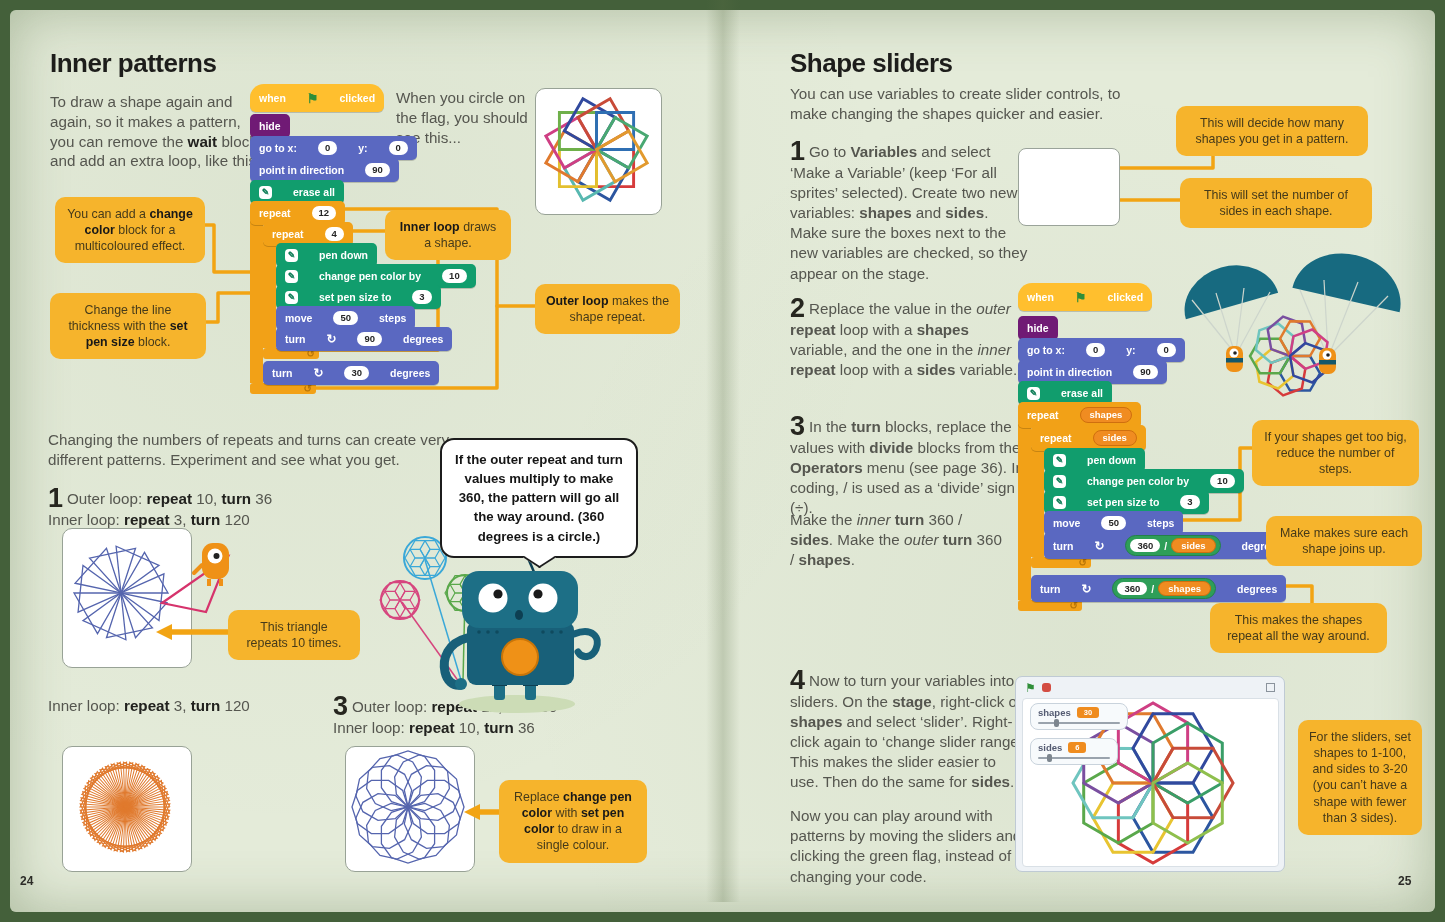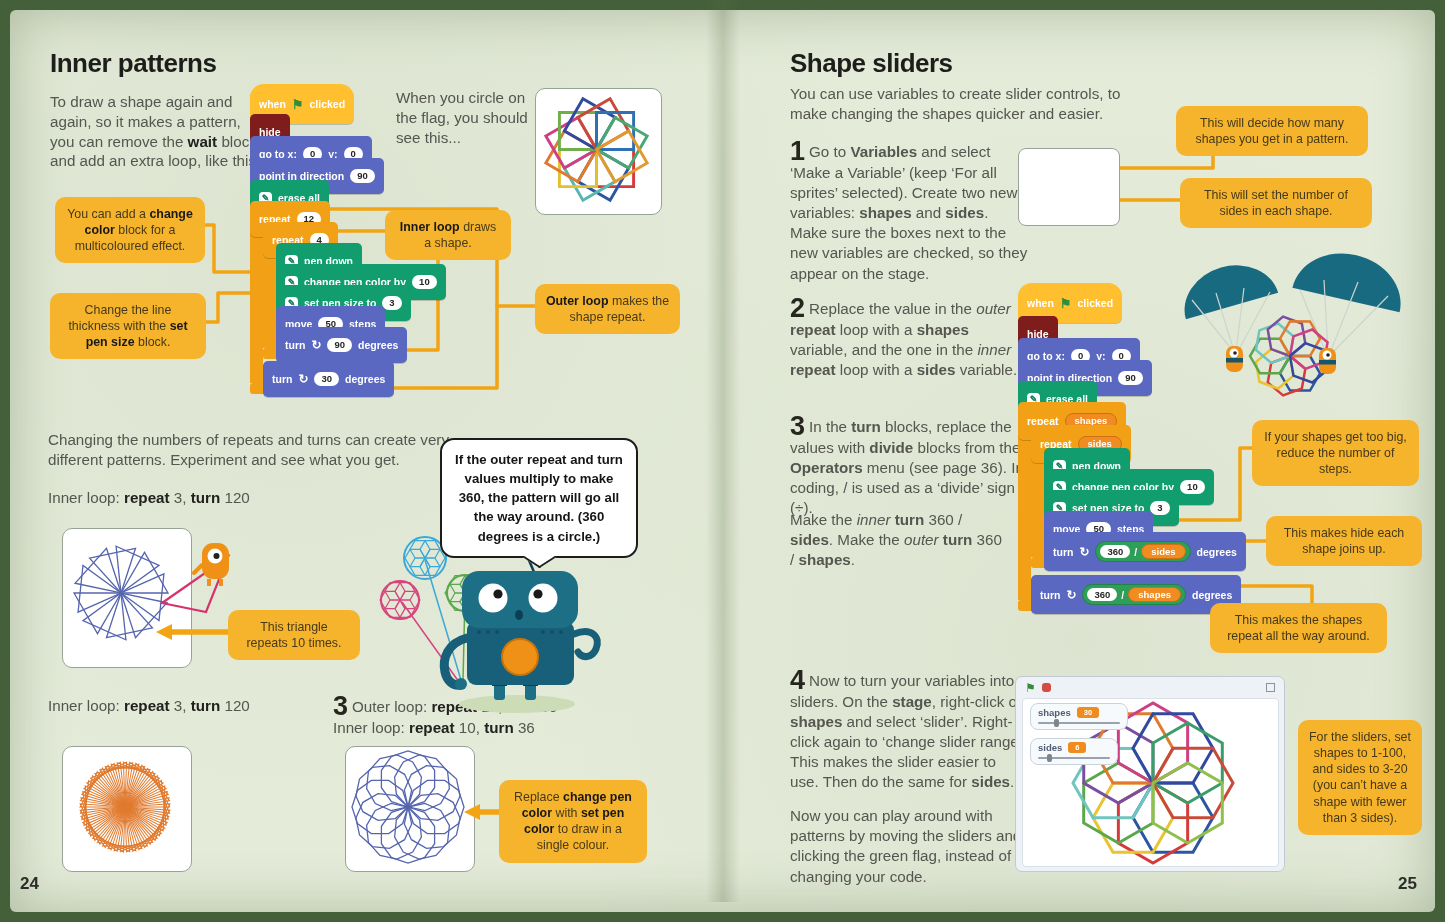--- a/index.html
+++ b/index.html
@@ -14,26 +14,26 @@
   .h1{font-size:26px;font-weight:800;color:#1d1d1b;letter-spacing:-.5px}
   .txt{font-size:15.2px;color:#55564f;line-height:1.3}
   .txt b,.ex b{color:#21211e}
   .co{position:absolute;background:#F6B42C;border-radius:10px;padding:9px 10px;font-size:12.4px;line-height:1.3;
       text-align:center;color:#453a1a;z-index:6}
   .co b{color:#181818}
   .ex{position:absolute;font-size:15.2px;color:#55564f;line-height:1.35}
   .ex .n,.step .n{font-size:27px;font-weight:800;color:#26261f;letter-spacing:-1px;margin-right:5px;vertical-align:-3px;line-height:.8}
   .step{position:absolute;font-size:15.2px;color:#55564f;line-height:1.33}
   .frame-box{position:absolute;background:#fff;border:1.5px solid #98a296;border-radius:10px;overflow:hidden}
-  .pgnum{position:absolute;font-size:17px;font-weight:800;color:#2c2c28}
+  .pgnum{position:absolute;font-size:12px;font-weight:800;color:#2c2c28}
   
-  .blk{position:absolute;display:inline-flex;align-items:center;gap:6px;height:20px;padding:8px 9px;border-radius:5px;
+  .blk{position:absolute;display:inline-flex;align-items:center;gap:21px;height:20px;padding:2px 9px;border-radius:5px;
        color:#fff;font-weight:700;font-size:10.5px;white-space:nowrap;box-shadow:0 1px 0 rgba(0,0,0,.18);z-index:4}
   .ev{background:#FFBF2E}
-  .lk{background:#7f1d1d}
+  .lk{background:#701a75}
   .mo{background:#5A68C1}
   .pe{background:#119D6D}
   .ct{background:#F2A117}
   .oval{background:#fff;color:#262626;border-radius:11px;font-size:9.5px;font-weight:700;padding:2px 7px;line-height:1}
   .vpill{background:#F08C21;border:1px solid #cf6f0e;color:#fff;border-radius:11px;font-size:9.5px;font-weight:700;padding:2px 9px;line-height:1}
   .op{display:inline-flex;align-items:center;gap:4px;background:#2E9E58;border:1px solid #23814a;border-radius:13px;padding:2px 4px}
   .flag{color:#2F8E39;font-size:13px;line-height:1}
   .pico{display:inline-flex;align-items:center;justify-content:center;width:13px;height:13px;background:#fff;border-radius:4px;color:#0e7d57;font-size:9px}
   .turnic{font-size:12px;line-height:1}
   .arm{position:absolute;width:13px;background:#F2A117;z-index:3}
@@ -190,20 +190,21 @@
   <span class="oval">30</span>
     <span>degrees</span>
 </div>
 <div class="foot" style="left:250px;top:383px;width:62px">
     <span>↺</span>
   </div>
 
 <div class="abs txt" style="left:48px;top:430px;width:410px">Changing the numbers of repeats and turns can create very different patterns.  Experiment and see what you get.</div>
 
 <div class="ex" style="left:48px;top:488px;width:330px">
+  <div><span class="n">1</span><span>Outer loop: <b>repeat</b> 10, <b>turn</b> 36</span></div>
   <div>Inner loop: <b>repeat</b> 3, <b>turn</b> 120</div>
 </div>
 <div class="ex" style="left:48px;top:696px;width:330px">
   <div>Inner loop: <b>repeat</b> 3, <b>turn</b> 120</div>
 </div>
 <div class="ex" style="left:333px;top:696px;width:330px">
   <div><span class="n">3</span><span>Outer loop: <b>repeat</b> 12, <b>turn</b> 30</span></div>
   <div>Inner loop: <b>repeat</b> 10, <b>turn</b> 36</div>
 </div>
 
@@ -493,21 +494,21 @@
     <circle cx="56" cy="105" r="4.5" fill="#fff"></circle>
       <circle cx="57" cy="105" r="1.8" fill="#222"></circle>
     <rect x="141" y="100" width="17" height="26" rx="7" fill="#ef9117"></rect>
     <rect x="141" y="112" width="17" height="4.5" fill="#14576b"></rect>
     <circle cx="149" cy="107" r="4.5" fill="#fff"></circle>
       <circle cx="150" cy="107" r="1.8" fill="#222"></circle>
   </g>
 </svg>
 
 <div class="co" style="left:1252px;top:420px;width:147px">If your shapes get too big, reduce the number of steps.</div>
-<div class="co" style="left:1266px;top:516px;width:136px">This makes hide each shape joins up.</div>
+<div class="co" style="left:1266px;top:516px;width:136px">Make makes sure each shape joins up.</div>
 <div class="co" style="left:1210px;top:603px;width:157px">This makes the shapes repeat all the way around.</div>
 
 <div class="step" style="left:790px;top:670px;width:238px">
   <span class="n">4</span><span>Now to turn your variables into sliders. On the <b>stage</b>, right-click on <b>shapes</b> and select ‘slider’. Right-click again to ‘change slider range’. This makes the slider easier to use. Then do the same for <b>sides</b>.</span>
 </div>
 <div class="step" style="left:790px;top:806px;width:238px">Now you can play around with patterns by moving the sliders and clicking the green flag, instead of changing your code.</div>
 
 <div class="stage" style="left:1015px;top:676px;width:268px;height:194px">
   <div class="stage-head">
     <span class="flag" style="font-size:12px">⚑</span>

